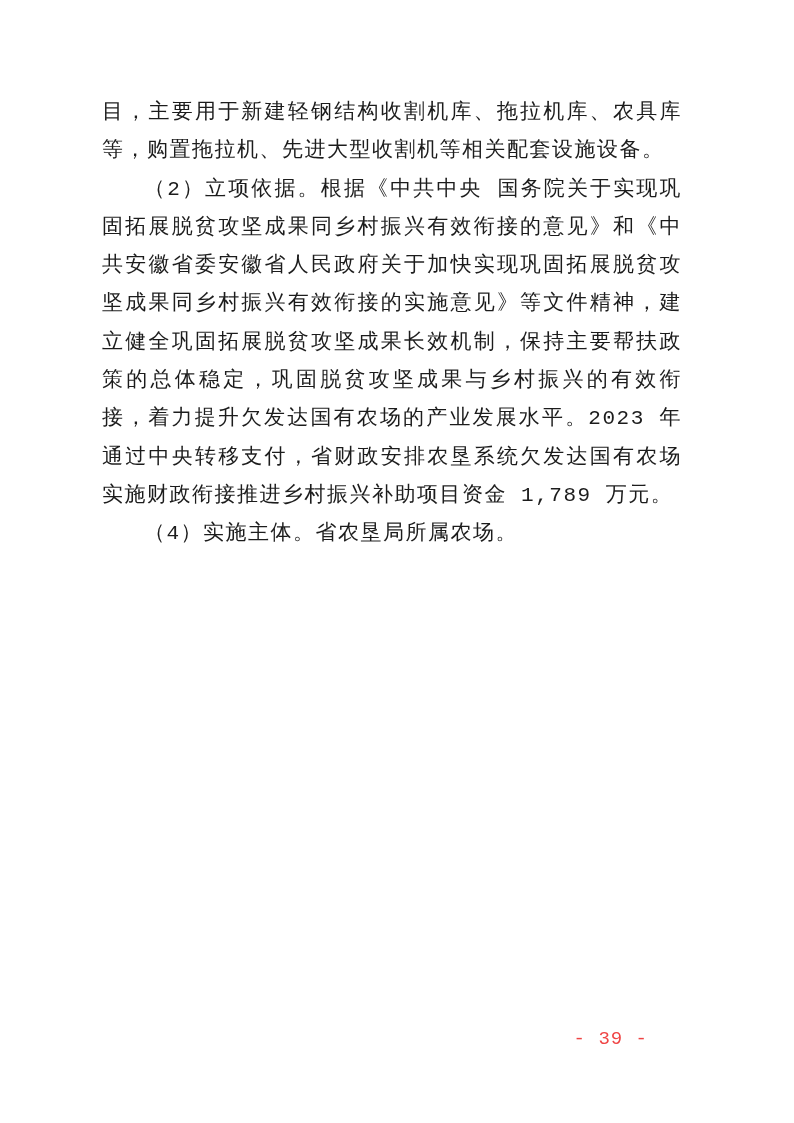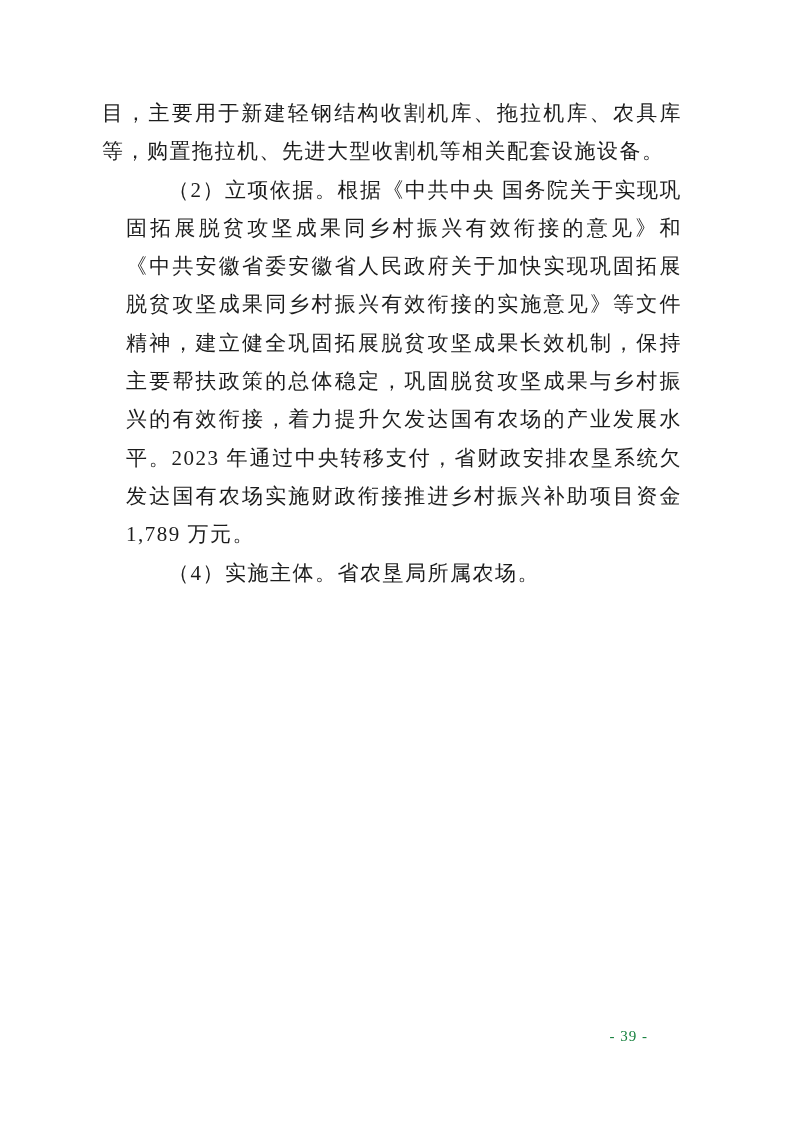--- a/index.html
+++ b/index.html
@@ -6,21 +6,21 @@
     margin: 0;
     padding: 0;
     background: #ffffff;
   }
   .page {
     position: relative;
     width: 770px;
     height: 1123px;
     background: #ffffff;
     overflow: hidden;
-    font-family: Liberation Serif, serif;
+    font-family: Liberation Mono, monospace;
     color: #1c1c1c;
   }
   .doc-text {
     position: absolute;
     left: 102px;
     top: 94px;
     width: 580px;
     font-size: 21px;
     line-height: 38.3px;
     letter-spacing: 1.5px;
@@ -28,29 +28,28 @@
     text-align-last: left;
     text-justify: inter-character;
     word-break: break-all;
   }
   .para {
     margin: 0;
     padding: 0;
   }
   .para.indent {
     text-indent: 2em;
-    margin-left: 24px;
   }
   .page-number {
     position: absolute;
     top: 1028px;
     right: 122px;
-    font-size: 15px;
+    font-size: 19px;
     letter-spacing: 1px;
-    color: #15803d;
+    color: #ef4444;
   }
 </style>
 </head>
 <body>
 
 <div class="page">
 
   <div class="doc-text">
     <p class="para no-indent">目，主要用于新建轻钢结构收割机库、拖拉机库、农具库等，购置拖拉机、先进大型收割机等相关配套设施设备。</p>
     <p class="para indent">（2）立项依据。根据《中共中央 国务院关于实现巩固拓展脱贫攻坚成果同乡村振兴有效衔接的意见》和《中共安徽省委安徽省人民政府关于加快实现巩固拓展脱贫攻坚成果同乡村振兴有效衔接的实施意见》等文件精神，建立健全巩固拓展脱贫攻坚成果长效机制，保持主要帮扶政策的总体稳定，巩固脱贫攻坚成果与乡村振兴的有效衔接，着力提升欠发达国有农场的产业发展水平。2023 年通过中央转移支付，省财政安排农垦系统欠发达国有农场实施财政衔接推进乡村振兴补助项目资金 1,789 万元。</p>

